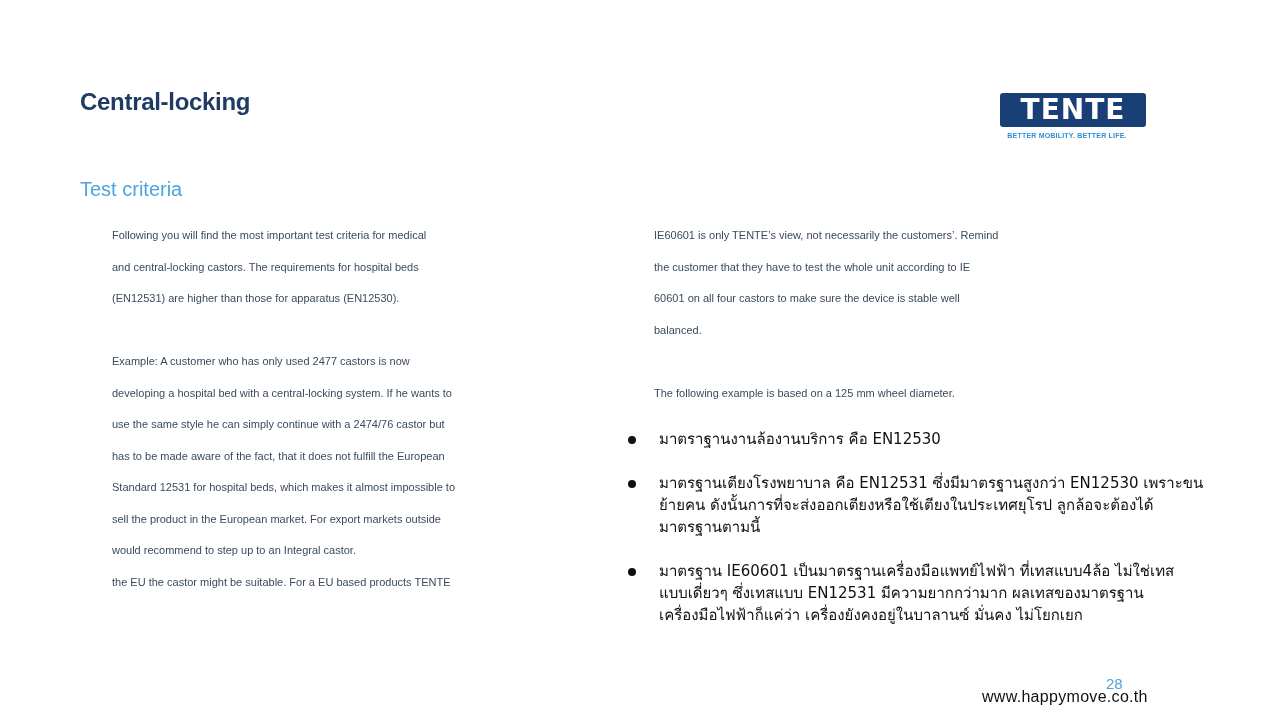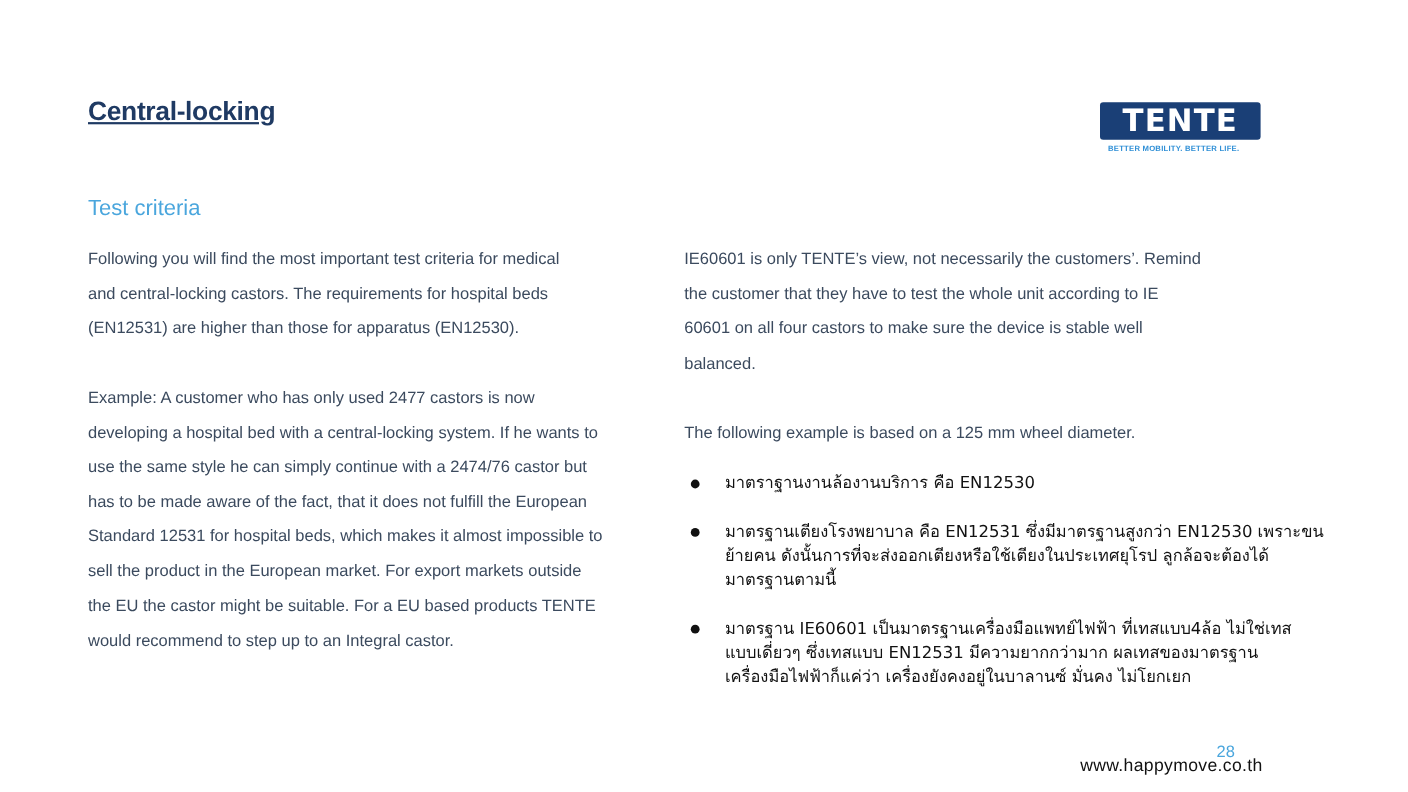--- a/index.html
+++ b/index.html
@@ -15,21 +15,20 @@
       font-family: "Liberation Sans", "DejaVu Sans", sans-serif;
     }
     .title {
       position: absolute;
       left: 80px;
       top: 88px;
       font-size: 24px;
       font-weight: bold;
       color: #1f3a63;
       letter-spacing: -0.3px;
-      text-decoration: underline;
     }
     .subtitle {
       position: absolute;
       left: 80px;
       top: 134px;
       font-size: 20px;
       color: #4aa6dd;
       margin-top: 44px;
     }
     .logo {
@@ -57,23 +56,24 @@
       margin-top: 5px;
       font-size: 7px;
       font-weight: bold;
       color: #2f8fd6;
       text-align: center;
       letter-spacing: 0.2px;
       width: 134px;
     }
     .col {
       position: absolute;
-      font-size: 15px;
+      font-size: 11px;
       color: #3b4a5e;
       line-height: 31.5px;
+      margin-left: 32px;
     }
     .col-left {
       left: 80px;
       top: 220px;
       width: 520px;
     }
     .col-right {
       left: 622px;
       top: 220px;
       width: 620px;
@@ -143,22 +143,22 @@
       <span class="line">and central-locking castors. The requirements for hospital beds</span>
       <span class="line">(EN12531) are higher than those for apparatus (EN12530).</span>
     </p>
     <p class="para">
       <span class="line">Example: A customer who has only used 2477 castors is now</span>
       <span class="line">developing a hospital bed with a central-locking system. If he wants to</span>
       <span class="line">use the same style he can simply continue with a 2474/76 castor but</span>
       <span class="line">has to be made aware of the fact, that it does not fulfill the European</span>
       <span class="line">Standard 12531 for hospital beds, which makes it almost impossible to</span>
       <span class="line">sell the product in the European market. For export markets outside</span>
+      <span class="line">would recommend to step up to an Integral castor.</span>
       <span class="line">the EU the castor might be suitable. For a EU based products TENTE</span>
-      <span class="line">would recommend to step up to an Integral castor.</span>
     </p>
   </div>
 
   <div class="col col-right">
     <p class="para">
       <span class="line">IE60601 is only TENTE’s view, not necessarily the customers’. Remind</span>
       <span class="line">the customer that they have to test the whole unit according to IE</span>
       <span class="line">60601 on all four castors to make sure the device is stable well</span>
       <span class="line">balanced.</span>
     </p>

